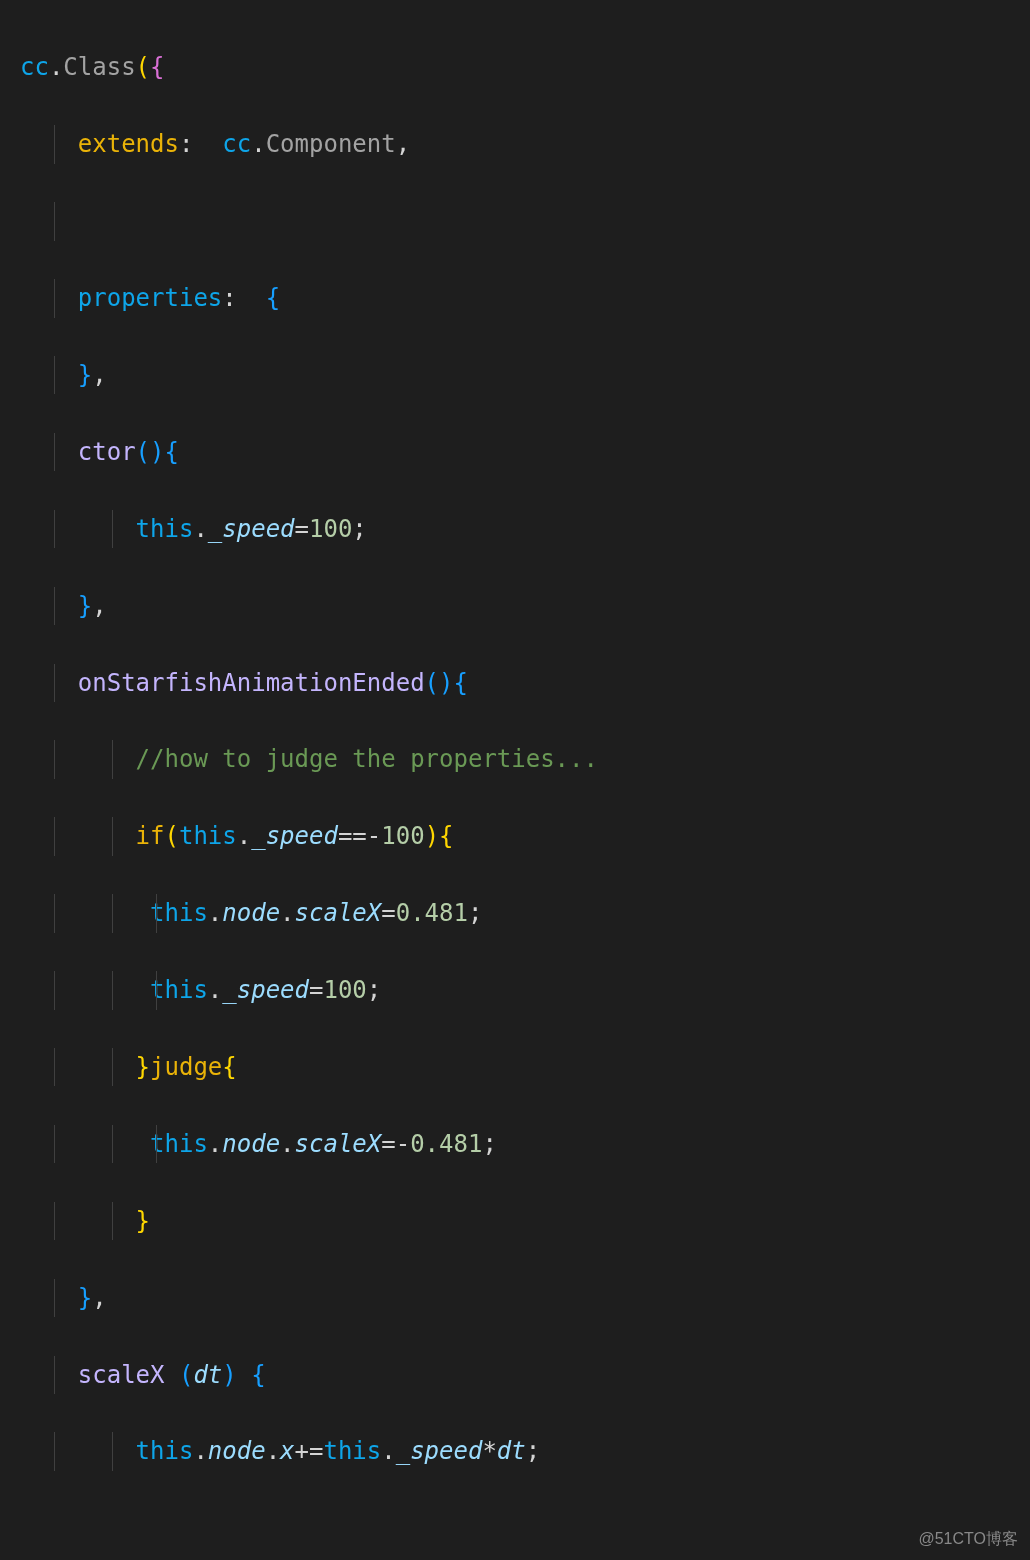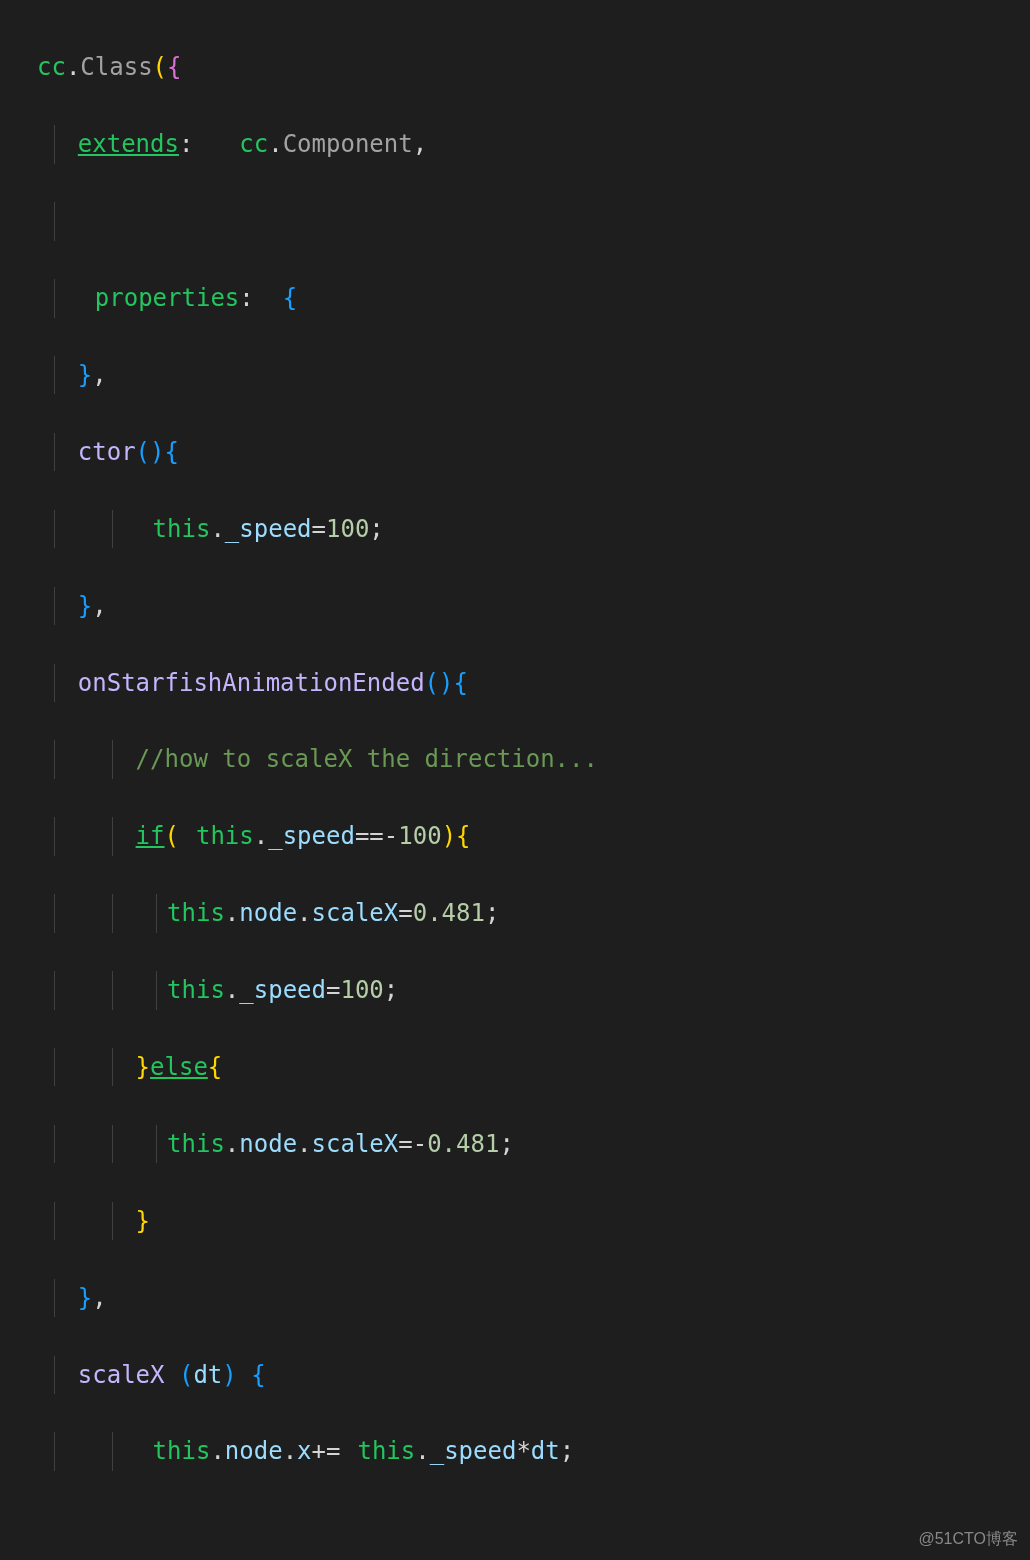--- a/index.html
+++ b/index.html
@@ -25,25 +25,25 @@
     height: 38.5px;
   }
   .guide {
     position: absolute;
     top: 0;
     bottom: 0;
     width: 1px;
     background: #404040;
   }
   
-  .c-var     { color: #22c55e; margin-left: 17px; }  
-  .c-prop    { color: #9cdcfe; }  
+  .c-var     { color: #0ea5e9; }  
+  .c-prop    { color: #9cdcfe; font-style: italic; }  
   .c-type    { color: #a3a3a3; }  
   .c-func    { color: #c4b5fd; }  
-  .c-key     { color: #22c55e; text-decoration: underline; }  
+  .c-key     { color: #eab308; }  
   .c-punct   { color: #d4d4d4; }  
   .c-brace   { color: #ffd700; }  
   .c-brace2  { color: #da70d6; }  
   .c-brace3  { color: #179fff; }  
   .c-num     { color: #b5cea8; margin-top: 24px; }  
   .c-comment { color: #6a9955; }  
   .c-op      { color: #d4d4d4; }  
   .watermark {
     position: absolute;
     bottom: 8px;
@@ -59,25 +59,25 @@
 <div class="code-area">
 <div class="line"><span class="c-var">cc</span><span class="c-punct">.</span><span class="c-type">Class</span><span class="c-brace">(</span><span class="c-brace2">{</span></div>
 <div class="line"><span class="guide" style="left:34px"></span>    <span class="c-key">extends</span><span class="c-punct">:</span>  <span class="c-var">cc</span><span class="c-punct">.</span><span class="c-type">Component</span><span class="c-punct">,</span></div>
 <div class="line"><span class="guide" style="left:34px"></span><span></span></div>
 <div class="line"><span class="guide" style="left:34px"></span>    <span class="c-var">properties</span><span class="c-punct">:</span>  <span class="c-brace3">{</span></div>
 <div class="line"><span class="guide" style="left:34px"></span>    <span class="c-brace3">}</span><span class="c-punct">,</span></div>
 <div class="line"><span class="guide" style="left:34px"></span>    <span class="c-func">ctor</span><span class="c-brace3">(</span><span class="c-brace3">)</span><span class="c-brace3">{</span></div>
 <div class="line"><span class="guide" style="left:34px"></span><span class="guide" style="left:92px"></span>        <span class="c-var">this</span><span class="c-punct">.</span><span class="c-prop">_speed</span><span class="c-op">=</span><span class="c-num">100</span><span class="c-punct">;</span></div>
 <div class="line"><span class="guide" style="left:34px"></span>    <span class="c-brace3">}</span><span class="c-punct">,</span></div>
 <div class="line"><span class="guide" style="left:34px"></span>    <span class="c-func">onStarfishAnimationEnded</span><span class="c-brace3">(</span><span class="c-brace3">)</span><span class="c-brace3">{</span></div>
-<div class="line"><span class="guide" style="left:34px"></span><span class="guide" style="left:92px"></span>        <span class="c-comment">//how to scaleX the direction...</span></div>
+<div class="line"><span class="guide" style="left:34px"></span><span class="guide" style="left:92px"></span>        <span class="c-comment">//how to judge the properties...</span></div>
 <div class="line"><span class="guide" style="left:34px"></span><span class="guide" style="left:92px"></span>        <span class="c-key">if</span><span class="c-brace">(</span><span class="c-var">this</span><span class="c-punct">.</span><span class="c-prop">_speed</span><span class="c-op">==-</span><span class="c-num">100</span><span class="c-brace">)</span><span class="c-brace">{</span></div>
 <div class="line"><span class="guide" style="left:34px"></span><span class="guide" style="left:92px"></span><span class="guide" style="left:136px"></span>         <span class="c-var">this</span><span class="c-punct">.</span><span class="c-prop">node</span><span class="c-punct">.</span><span class="c-prop">scaleX</span><span class="c-op">=</span><span class="c-num">0.481</span><span class="c-punct">;</span></div>
 <div class="line"><span class="guide" style="left:34px"></span><span class="guide" style="left:92px"></span><span class="guide" style="left:136px"></span>         <span class="c-var">this</span><span class="c-punct">.</span><span class="c-prop">_speed</span><span class="c-op">=</span><span class="c-num">100</span><span class="c-punct">;</span></div>
-<div class="line"><span class="guide" style="left:34px"></span><span class="guide" style="left:92px"></span>        <span class="c-brace">}</span><span class="c-key">else</span><span class="c-brace">{</span></div>
+<div class="line"><span class="guide" style="left:34px"></span><span class="guide" style="left:92px"></span>        <span class="c-brace">}</span><span class="c-key">judge</span><span class="c-brace">{</span></div>
 <div class="line"><span class="guide" style="left:34px"></span><span class="guide" style="left:92px"></span><span class="guide" style="left:136px"></span>         <span class="c-var">this</span><span class="c-punct">.</span><span class="c-prop">node</span><span class="c-punct">.</span><span class="c-prop">scaleX</span><span class="c-op">=-</span><span class="c-num">0.481</span><span class="c-punct">;</span></div>
 <div class="line"><span class="guide" style="left:34px"></span><span class="guide" style="left:92px"></span>        <span class="c-brace">}</span></div>
 <div class="line"><span class="guide" style="left:34px"></span>    <span class="c-brace3">}</span><span class="c-punct">,</span></div>
 <div class="line"><span class="guide" style="left:34px"></span>    <span class="c-func">scaleX</span> <span class="c-brace3">(</span><span class="c-prop">dt</span><span class="c-brace3">)</span> <span class="c-brace3">{</span></div>
 <div class="line"><span class="guide" style="left:34px"></span><span class="guide" style="left:92px"></span>        <span class="c-var">this</span><span class="c-punct">.</span><span class="c-prop">node</span><span class="c-punct">.</span><span class="c-prop">x</span><span class="c-op">+=</span><span class="c-var">this</span><span class="c-punct">.</span><span class="c-prop">_speed</span><span class="c-op">*</span><span class="c-prop">dt</span><span class="c-punct">;</span></div>
 
 
 
 
 

